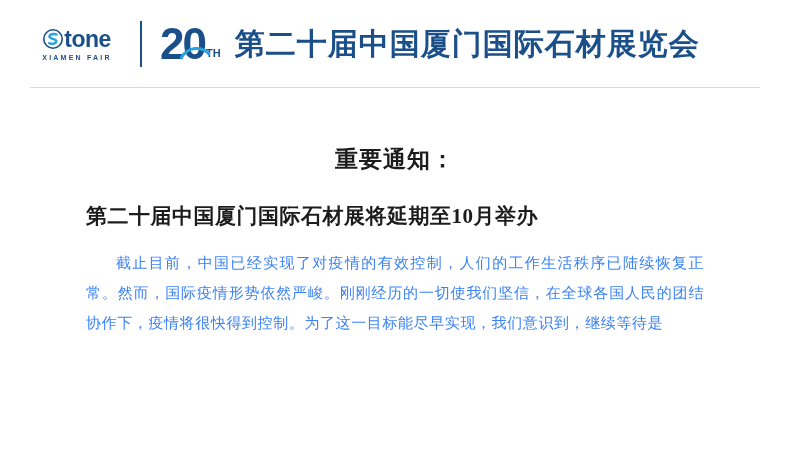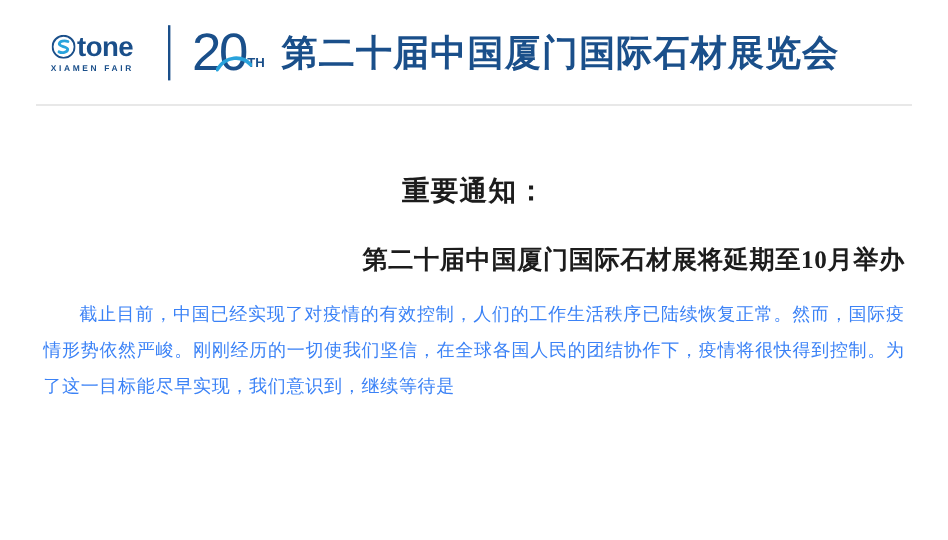--- a/index.html
+++ b/index.html
@@ -88,21 +88,21 @@
   .anniversary {
     display: flex;
     align-items: flex-end;
     margin-right: 14px;
     flex: none;
   }
   .anniv-num {
     position: relative;
     font-family: "Liberation Sans", sans-serif;
     font-size: 44px;
-    font-weight: normal;
+    font-weight: bold;
     color: #1a4f8a;
     line-height: 0.95;
     letter-spacing: -2px;
   }
   .anniv-swoosh {
     position: absolute;
     left: 20px;
     bottom: 4px;
     width: 30px;
     height: 16px;
@@ -120,34 +120,34 @@
     font-family: Liberation Serif, serif;
     font-size: 30px;
     font-weight: bold;
     color: #1a4f8a;
     letter-spacing: 1px;
     white-space: nowrap;
   }
 
   
   .doc {
-    padding: 0 36px;
+    padding: 0 86px;
     box-sizing: border-box;
   }
   .notice-title {
     text-align: center;
     font-family: "Liberation Serif", serif;
     font-weight: bold;
     font-size: 23px;
     color: #1c1c1c;
     margin-top: 56px;
     letter-spacing: 1px;
   }
   .notice-subtitle {
-    text-align: right;
+    text-align: left;
     font-family: "Liberation Serif", serif;
     font-weight: bold;
     font-size: 21px;
     color: #1c1c1c;
     margin-top: 27px;
     letter-spacing: 0.5px;
   }
   .salutation {
     margin-top: 66px;
     font-size: 15px;

